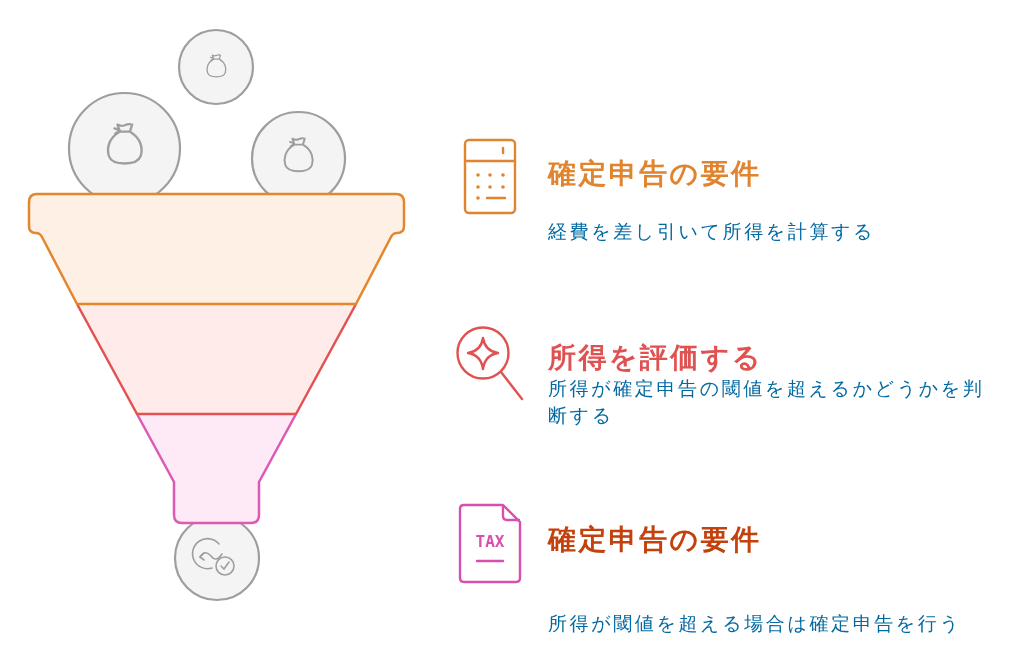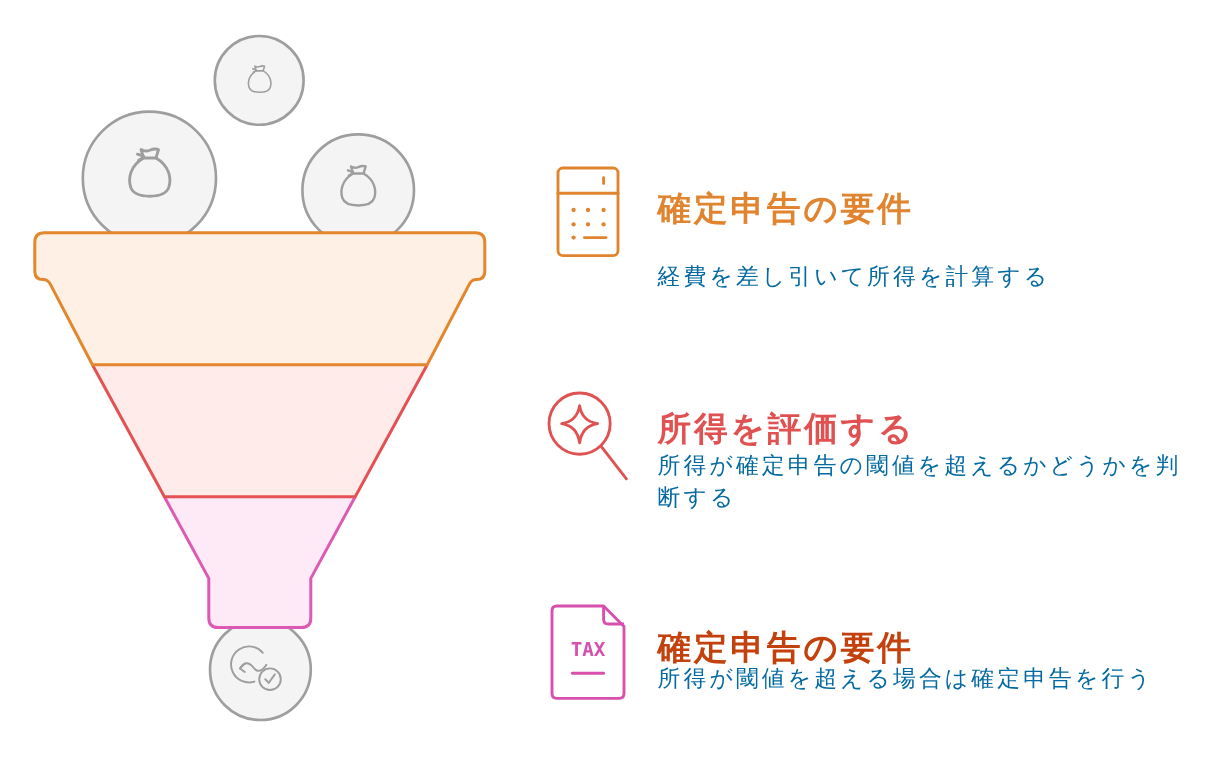--- a/index.html
+++ b/index.html
@@ -36,21 +36,21 @@
       line-height: 27px;
       letter-spacing: 2.6px;
       color: #0369a1;
       margin: 0;
     }
     .t1 { top: 157px; color: #E0842F; }
     .t2 { top: 341px; color: #E05252; text-align: center; }
     .t3 { top: 523px; color: #c2410c; }
     .d1 { top: 218px; white-space: nowrap; }
     .d2 { top: 375px; width: 445px; }
-    .d3 { top: 553px; white-space: nowrap; text-align: right; }
+    .d3 { top: 610px; white-space: nowrap; text-align: right; }
   </style>
 </head>
 <body>
 
 <svg class="canvas" width="1024" height="649" viewBox="0 0 1024 649" xmlns="http://www.w3.org/2000/svg">
   <defs>
     <g id="bag">
       <path d="M8.6 2.6 Q10.2 3.6 12 2.9 Q13.8 2.1 15.4 2.6 L14.4 5.9 H9.6 Z" fill="none" stroke="#9E9E9E" stroke-width="1.1" stroke-linejoin="round"></path>
       <path d="M9.6 5.2 L7.2 4.4 M9.6 5.6 L7.6 6.8" fill="none" stroke="#9E9E9E" stroke-width="1.1" stroke-linecap="round"></path>
       <path d="M9.6 5.9 C4.2 9, 3.6 14, 4.6 17.2 C5.6 20.2, 9 20.7, 12 20.7 C15 20.7, 18.4 20.2, 19.4 17.2 C20.4 14, 19.8 9, 14.4 5.9" fill="none" stroke="#9E9E9E" stroke-width="1.1" stroke-linejoin="round"></path>

